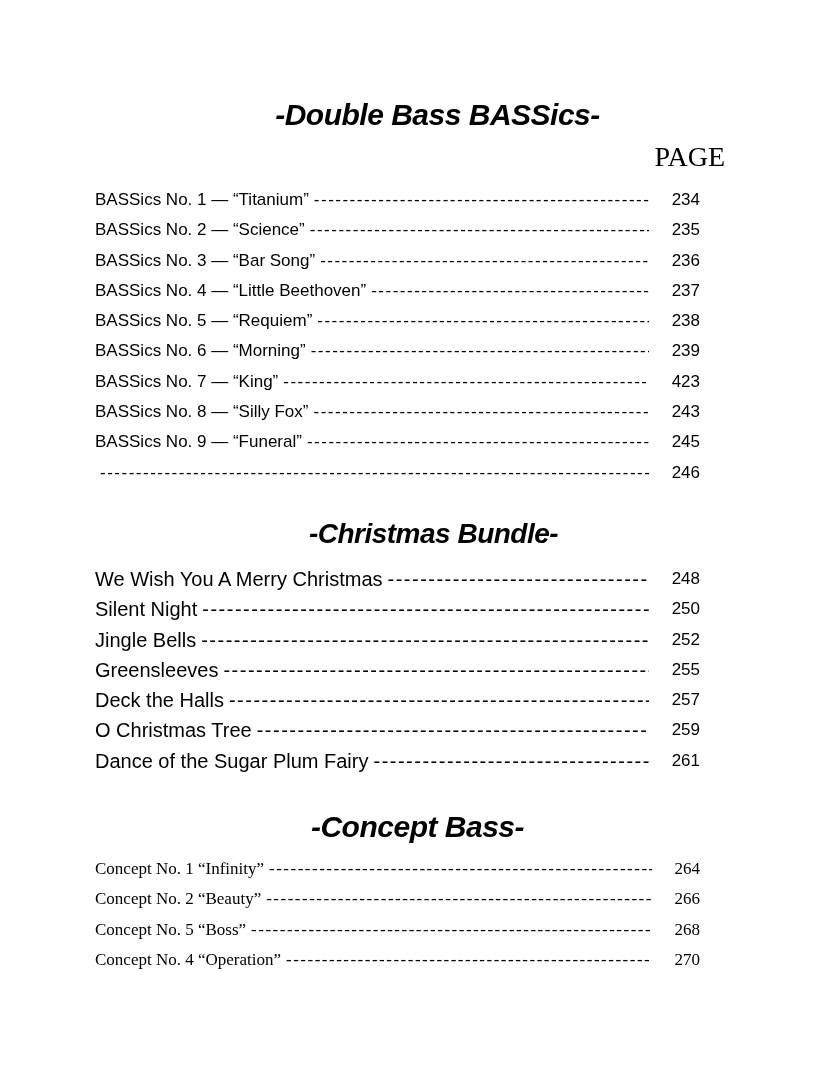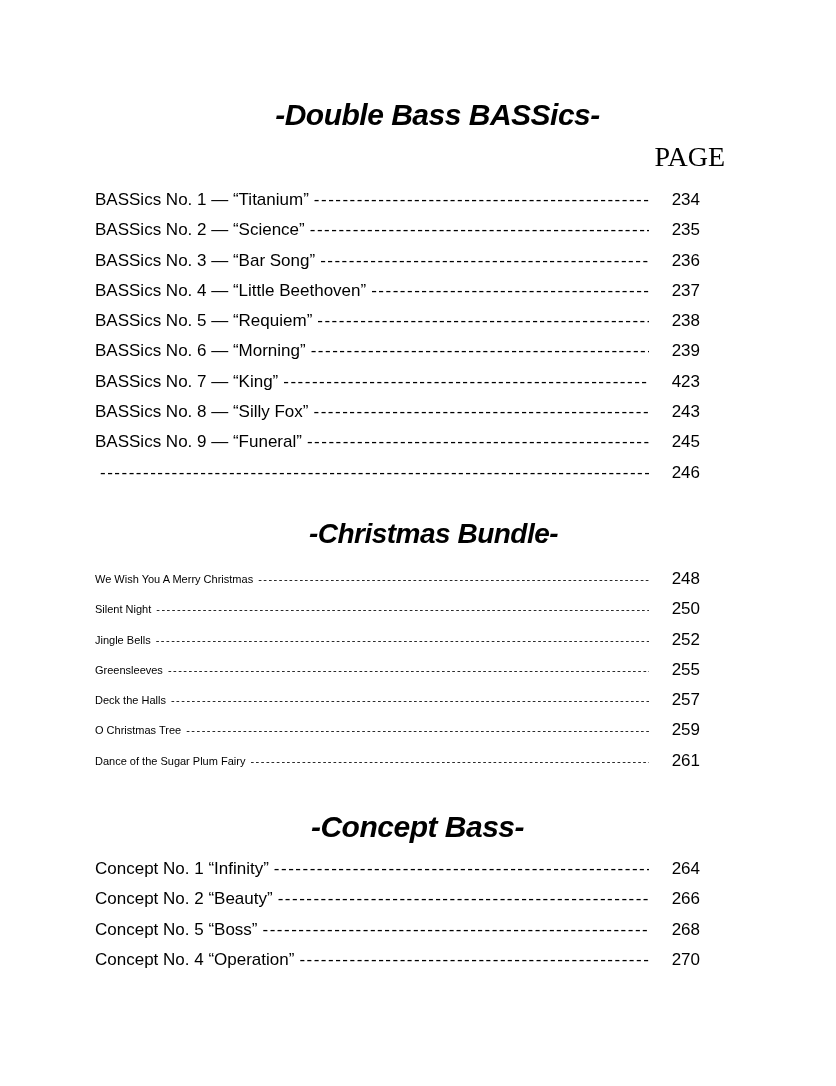--- a/index.html
+++ b/index.html
@@ -31,21 +31,21 @@
     font-size: 28px;
     line-height: 36px;
     font-weight: 400;
   }
   .toc {
     width: 605px;
     margin-left: 95px;
   }
   .toc.first { margin-top: 10px; }
   .toc.christmas-list { margin-top: 12px; }
-  .toc.concept-list { margin-top: 8px; }
+  .toc.concept-list { margin-top: 8px; font-family: Liberation Serif, serif; }
   .row {
     display: flex;
     align-items: flex-start;
     height: 30.3px;
     line-height: 30.3px;
     font-size: 17px;
     white-space: nowrap;
   }
   .entry-title { flex: 0 0 auto; }
   .leader {
@@ -54,21 +54,21 @@
     white-space: nowrap;
     margin: 0 2px 0 5px;
     letter-spacing: 1.5px;
   }
   .entry-page {
     flex: 0 0 auto;
     padding-left: 5px;
     text-align: right;
     margin-left: 16px;
   }
-  .small .entry-title, .small .leader { font-size: 11px; }
+  .small .entry-title, .small .leader { font-size: 20px; }
   .section-heading {
     width: 605px;
     text-align: center;
     font-style: italic;
     white-space: nowrap;
   }
   .section-heading.christmas {
     margin: 28px 0 0 131px;
     font-size: 28px;
     line-height: 36px;

